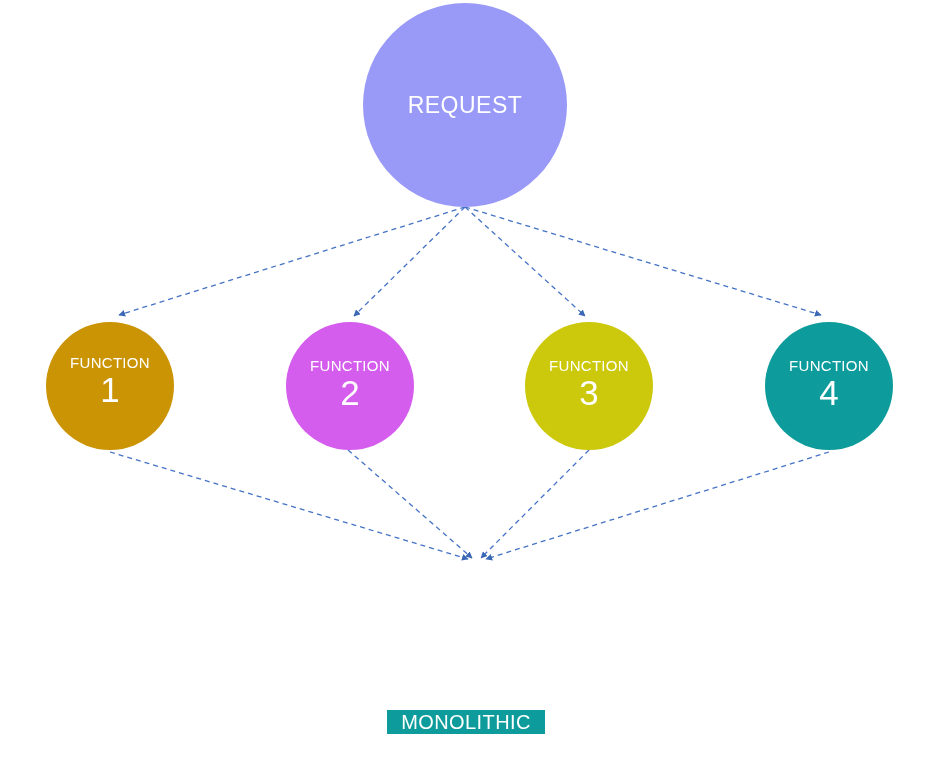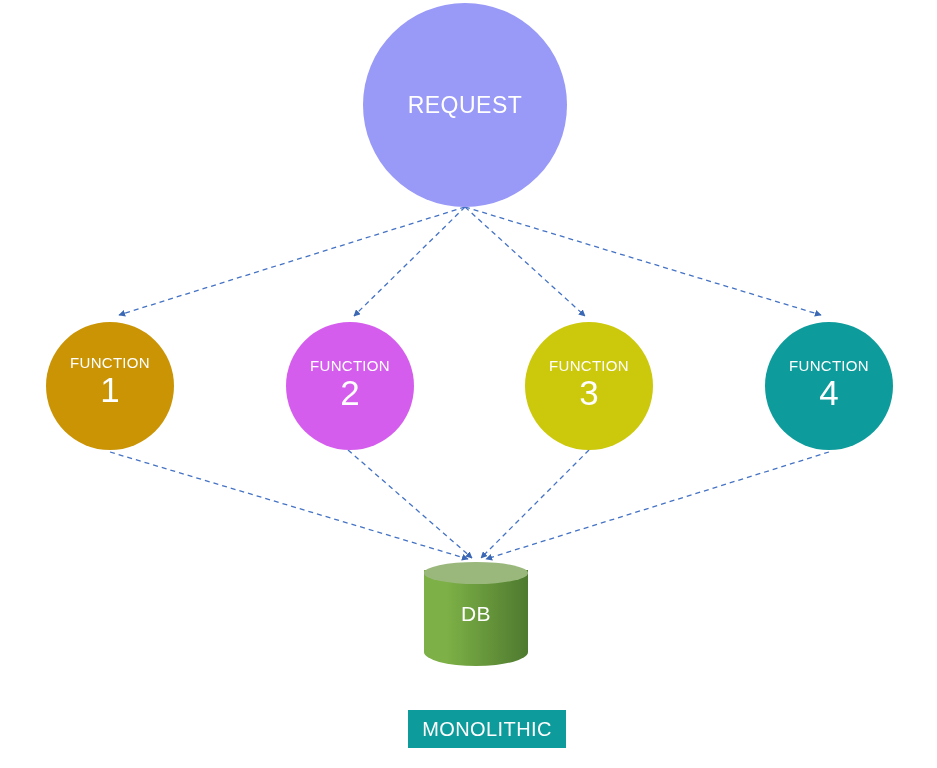--- a/index.html
+++ b/index.html
@@ -111,24 +111,24 @@
     display: flex;
     align-items: center;
     justify-content: center;
     color: #ffffff;
     font-size: 21px;
     letter-spacing: 0.5px;
   }
   
   .caption-box {
     position: absolute;
-    left: 408px;
+    left: 387px;
     top: 710px;
     width: 158px;
-    height: 38px;
+    height: 24px;
     display: flex;
     align-items: center;
     justify-content: center;
     color: #ffffff;
     font-size: 20px;
     letter-spacing: 0.4px;
   }
 </style>
 </head>
 <body>
@@ -180,23 +180,18 @@
     </span>
   </div>
 
   <div class="node node-fn fn-4" id="node-fn-4" style="background: rgb(13, 155, 155);">
     <span class="fn-stack">
       <span class="fn-word">FUNCTION</span>
       <span class="fn-num">4</span>
     </span>
   </div>
 
-  <div class="db" id="node-db">
-    <div class="db-body" id="db-body" style="background: linear-gradient(to right, rgb(125, 176, 70) 0%, rgb(125, 176, 70) 22%, rgb(78, 122, 47) 100%);"></div>
-    <div class="db-top" id="db-top" style="background: rgb(154, 184, 124);"></div>
-    <div class="db-label">DB</div>
-  </div>
 
   <div class="caption-box" id="caption-box" style="background: rgb(13, 155, 155); color: rgb(255, 255, 255);">
     <span>MONOLITHIC</span>
   </div>
 
 </div>
 
 </body></html>

